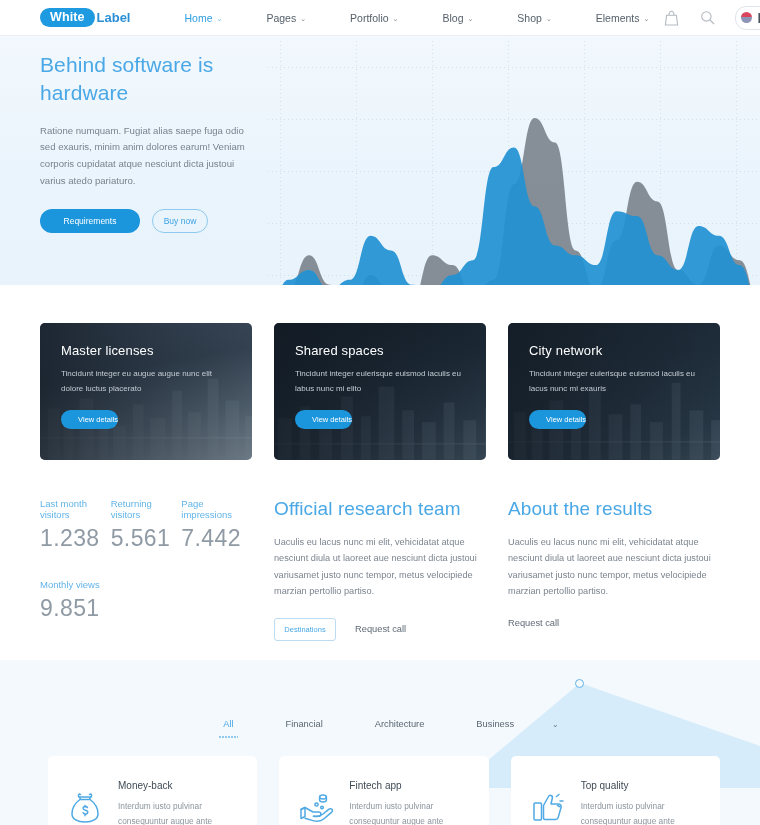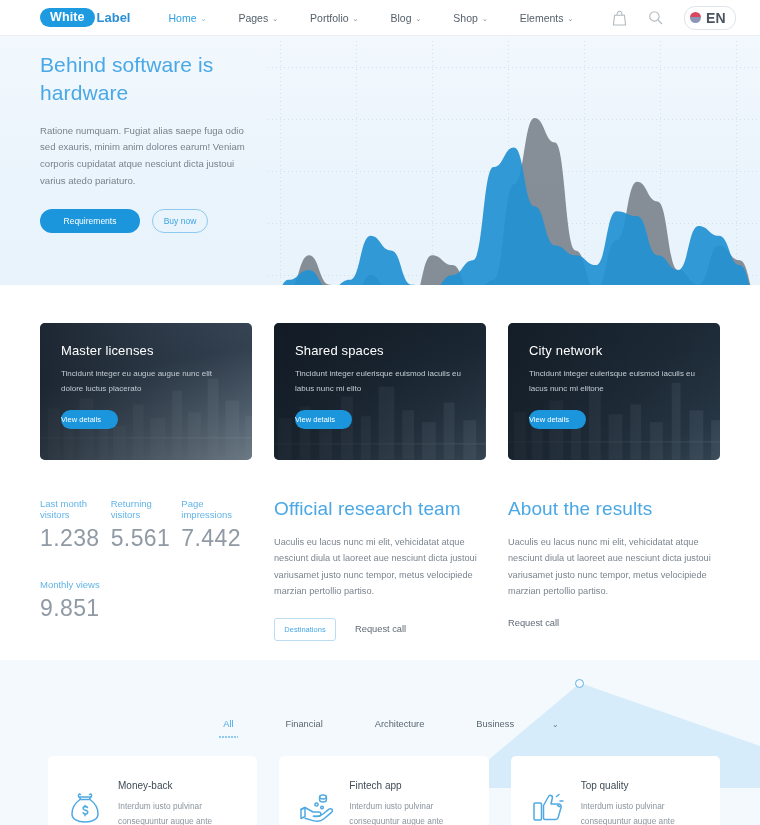--- a/index.html
+++ b/index.html
@@ -14,40 +14,40 @@
   
   .header {
     position: relative;
     height: 36px;
     background: #ffffff;
     border-bottom: 1px solid #eceff3;
     display: flex; align-items: center;
     padding: 0 24px 0 40px;
     z-index: 30;
   }
-  .logo { display: flex; align-items: center; margin-right: 24px; }
+  .logo { display: flex; align-items: center; margin-right: 40px; }
   .logo-pill {
     background: #1e9ae0;
     color: #ffffff;
     font-weight: bold;
     font-size: 12.5px;
     letter-spacing: .1px;
     padding: 3px 10px 4px 10px;
     border-radius: 11px;
     line-height: 1;
   }
   .logo-word {
     color: #2b8fd6;
     font-weight: bold;
     font-size: 13px;
     margin-left: -6px;
     padding-left: 8px;
     line-height: 1;
   }
-  .nav { display: flex; align-items: center; gap: 4px; justify-content: space-between; }
+  .nav { display: flex; align-items: center; gap: 16px; justify-content: space-between; }
   .nav-item {
     display: flex; align-items: center; gap: 4px;
     font-size: 10.5px;
     color: #55606b;
     padding: 0 14px;
     cursor: pointer;
     white-space: nowrap;
   }
   .nav-item.active { color: #2f9fe0; }
   .chev { font-size: 7px; opacity: .75; transform: translateY(1px); }
@@ -151,21 +151,21 @@
   .skyline { position:absolute; left:0; right:0; bottom:0; height:72%; opacity:.55; }
   .card-overlay { position:absolute; inset:0;
     background: linear-gradient(100deg, rgba(18,26,35,.78) 0%, rgba(18,26,35,.42) 55%, rgba(18,26,35,.15) 100%); }
   .card-inner { position: relative; padding: 20px 0 0 21px; }
   .card-title { color:#ffffff; font-size:13px; font-weight:normal; letter-spacing:.15px; }
   .card-text { margin-top:9px; font-size:8px; line-height:1.85; color:#c3ccd4; max-width:175px; }
   .card-btn {
     margin-top: 13px;
     background:#1b96dd; color:#fff; font-size:7.5px;
     border:none; border-radius:10px; padding:5px 0; width:57px;
-    text-align:left; cursor:pointer;
+    text-align:right; cursor:pointer;
   }
 
   
   .info {
     display: flex; gap: 22px;
     padding: 38px 40px 0 40px;
     background: #fff;
   }
   .col { flex: 1; }
   .stat-grid { display: grid; grid-template-columns: 1fr 1fr 1fr; row-gap: 27px; }
@@ -391,21 +391,21 @@
           <rect x="166" y="22" width="9" height="78"></rect>
             <rect x="184" y="50" width="14" height="50"></rect>
           <rect x="206" y="60" width="12" height="40"></rect>
             <rect x="224" y="46" width="11" height="54"></rect>
         </g>
         <path d="M0 82 L240 82" stroke="#82919f" stroke-width="1.2" opacity=".5" fill="none"></path>
       </svg>
       <div class="card-overlay"></div>
       <div class="card-inner">
         <div class="card-title">City network</div>
-        <div class="card-text">Tincidunt integer eulerisque euismod iaculis eu lacus nunc mi elitone</div>
+        <div class="card-text">Tincidunt integer eulerisque euismod iaculis eu lacus nunc mi exauris</div>
         <button class="card-btn">View details</button>
       </div>
     </div>
   </div>
 
   <div class="info">
     <div class="col">
       <div class="stat-grid">
         <div>
           <div class="stat-label">Last month visitors</div>

